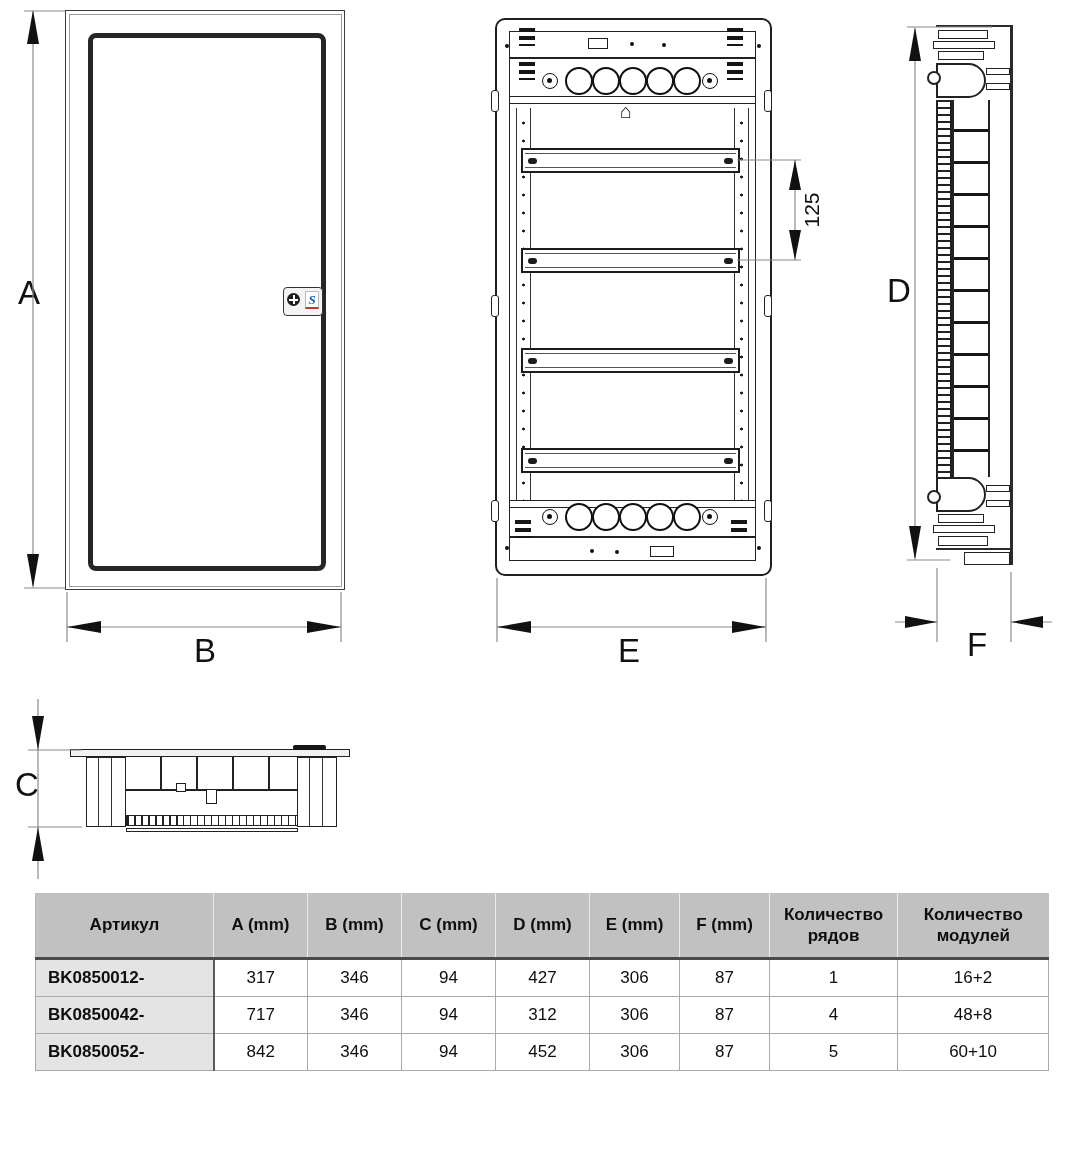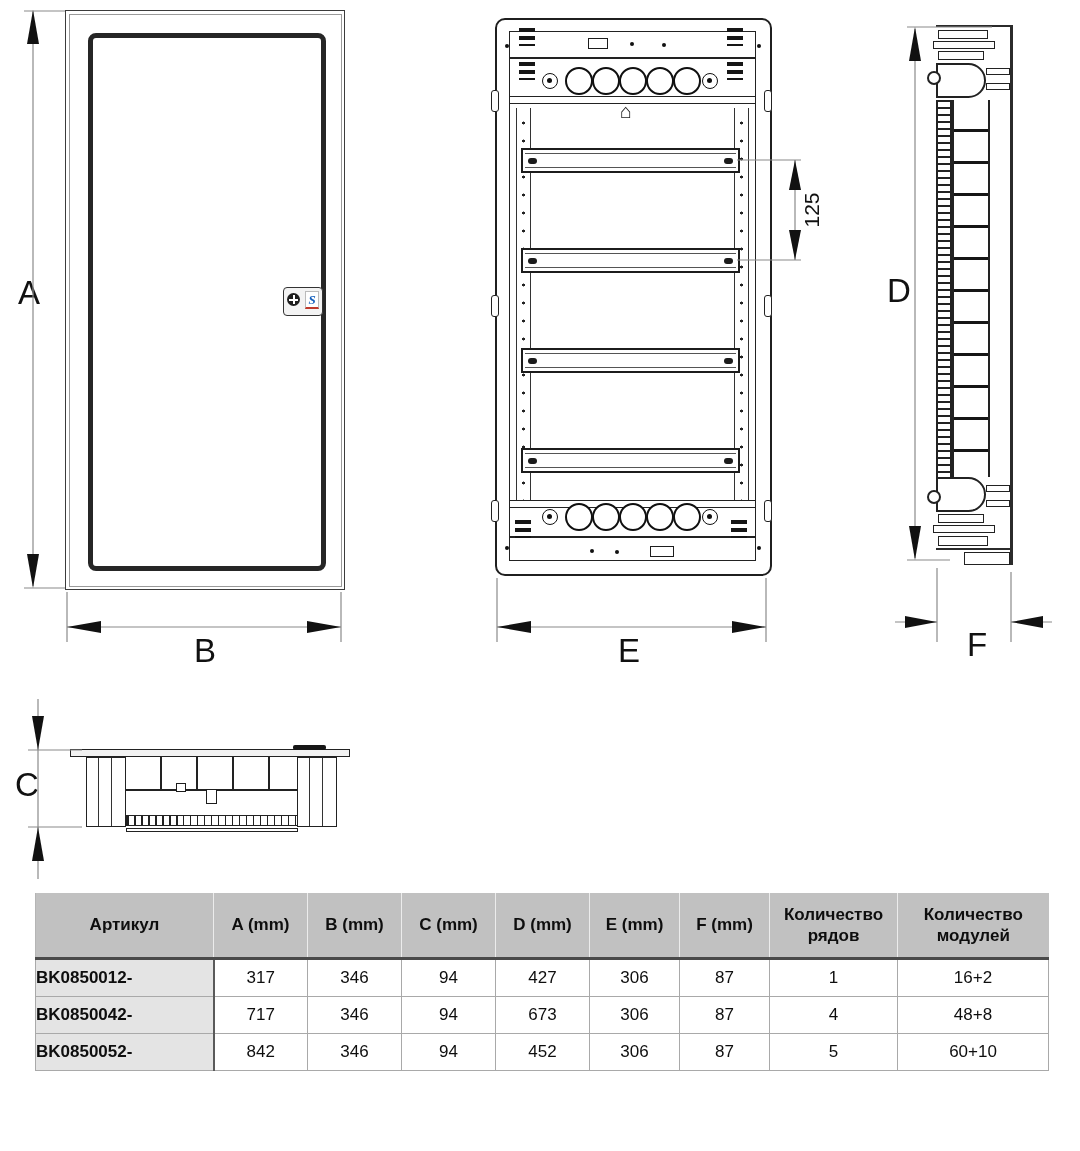--- a/index.html
+++ b/index.html
@@ -65,21 +65,21 @@
            background:repeating-linear-gradient(90deg,#222 0 1.5px,transparent 1.5px 7px);}
   .tv-bottom{left:126px;top:828px;width:172px;height:4px;border:1.5px solid #222;box-sizing:border-box;background:#fff;}
 
   
   table.spec{position:absolute;left:35px;top:893px;width:1013px;border-collapse:collapse;table-layout:fixed;
              font-size:17px;color:#0e0e0e;}
   table.spec th{background:#c1c1c1;font-weight:bold;height:60px;border-left:1px solid #ececec;
                 border-bottom:3px solid #4a4a4a;text-align:center;padding:2px 4px;line-height:1.25;}
   table.spec th:first-child{border-left:1px solid #b5b5b5;}
   table.spec td{height:36px;border:1px solid #a9a9a9;text-align:center;background:#fff;padding:0 4px;}
-  table.spec td:first-child{background:#e4e4e4;font-weight:bold;text-align:left;padding-left:0;
+  table.spec td:first-child{background:#e4e4e4;font-weight:bold;text-align:left;padding-left:12px;
                             border-right:2px solid #5a5a5a;}
 </style>
 </head>
 <body>
 
 <div class="canvas">
 
   <svg class="abs" width="1080" height="1151" style="left:0;top:0;z-index:4;" stroke="#8a8a8a" stroke-width="1.2" fill="none">
     <g>
       <line x1="33" y1="12" x2="33" y2="586"></line>
@@ -298,21 +298,21 @@
           <td>306</td>
           <td>87</td>
           <td>1</td>
           <td>16+2</td>
         </tr>
         <tr>
           <td>BK0850042-</td>
           <td>717</td>
           <td>346</td>
           <td>94</td>
-          <td>673</td>
+          <td>312</td>
           <td>306</td>
           <td>87</td>
           <td>4</td>
           <td>48+8</td>
         </tr>
         <tr>
           <td>BK0850052-</td>
           <td>842</td>
           <td>346</td>
           <td>94</td>

